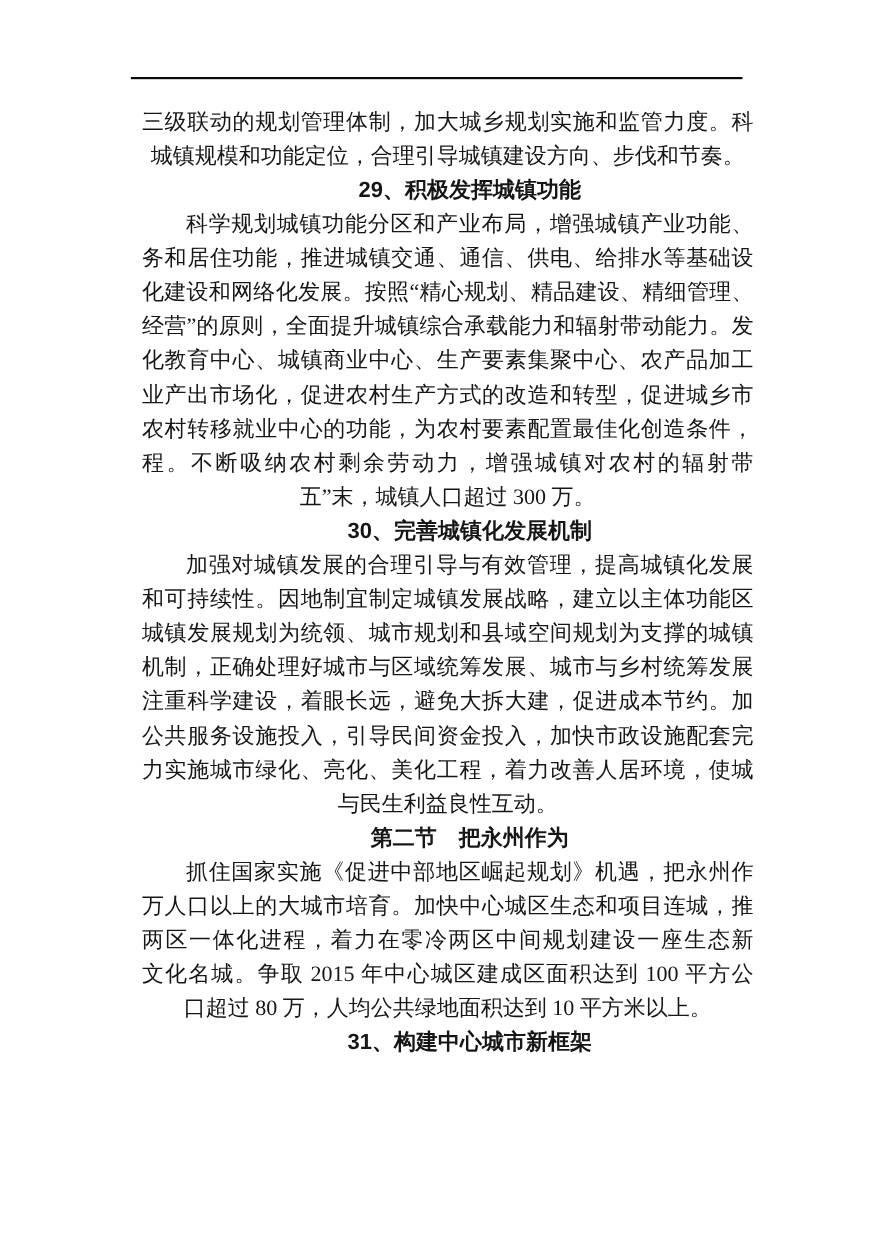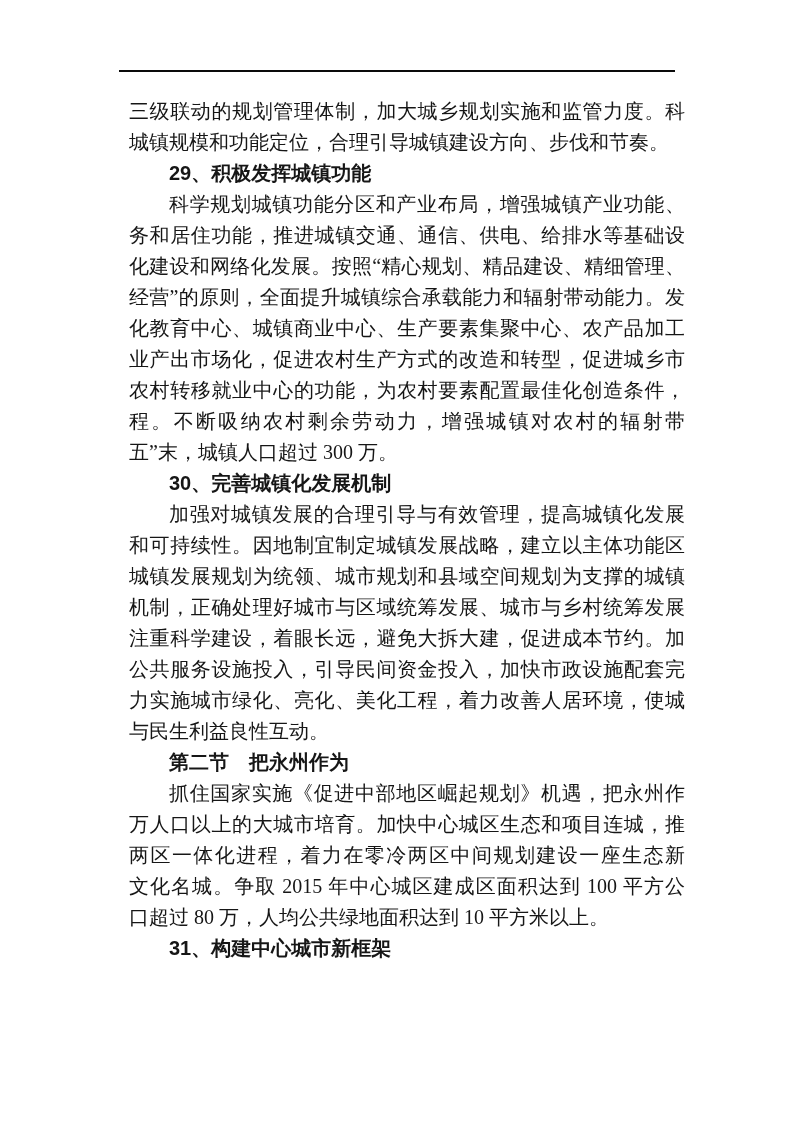--- a/index.html
+++ b/index.html
@@ -29,30 +29,30 @@
   }
   .ln {
     height: 31px;
     line-height: 31px;
     overflow: hidden;
     text-align: justify;
     text-align-last: justify;
     letter-spacing: 0;
   }
   .ln.end {
-    text-align: left;
+    text-align: center;
     text-align-last: auto;
   }
   .ln.indent {
     text-indent: 2em;
   }
   .ln.head {
     font-family: "Liberation Sans", "DejaVu Sans", sans-serif;
     font-weight: bold;
-    text-align: left;
+    text-align: center;
     text-align-last: auto;
     text-indent: 2em;
   }
 </style>
 </head>
 <body>
 
 <div class="page">
   <div class="header-rule"></div>
   <div class="body-text">

